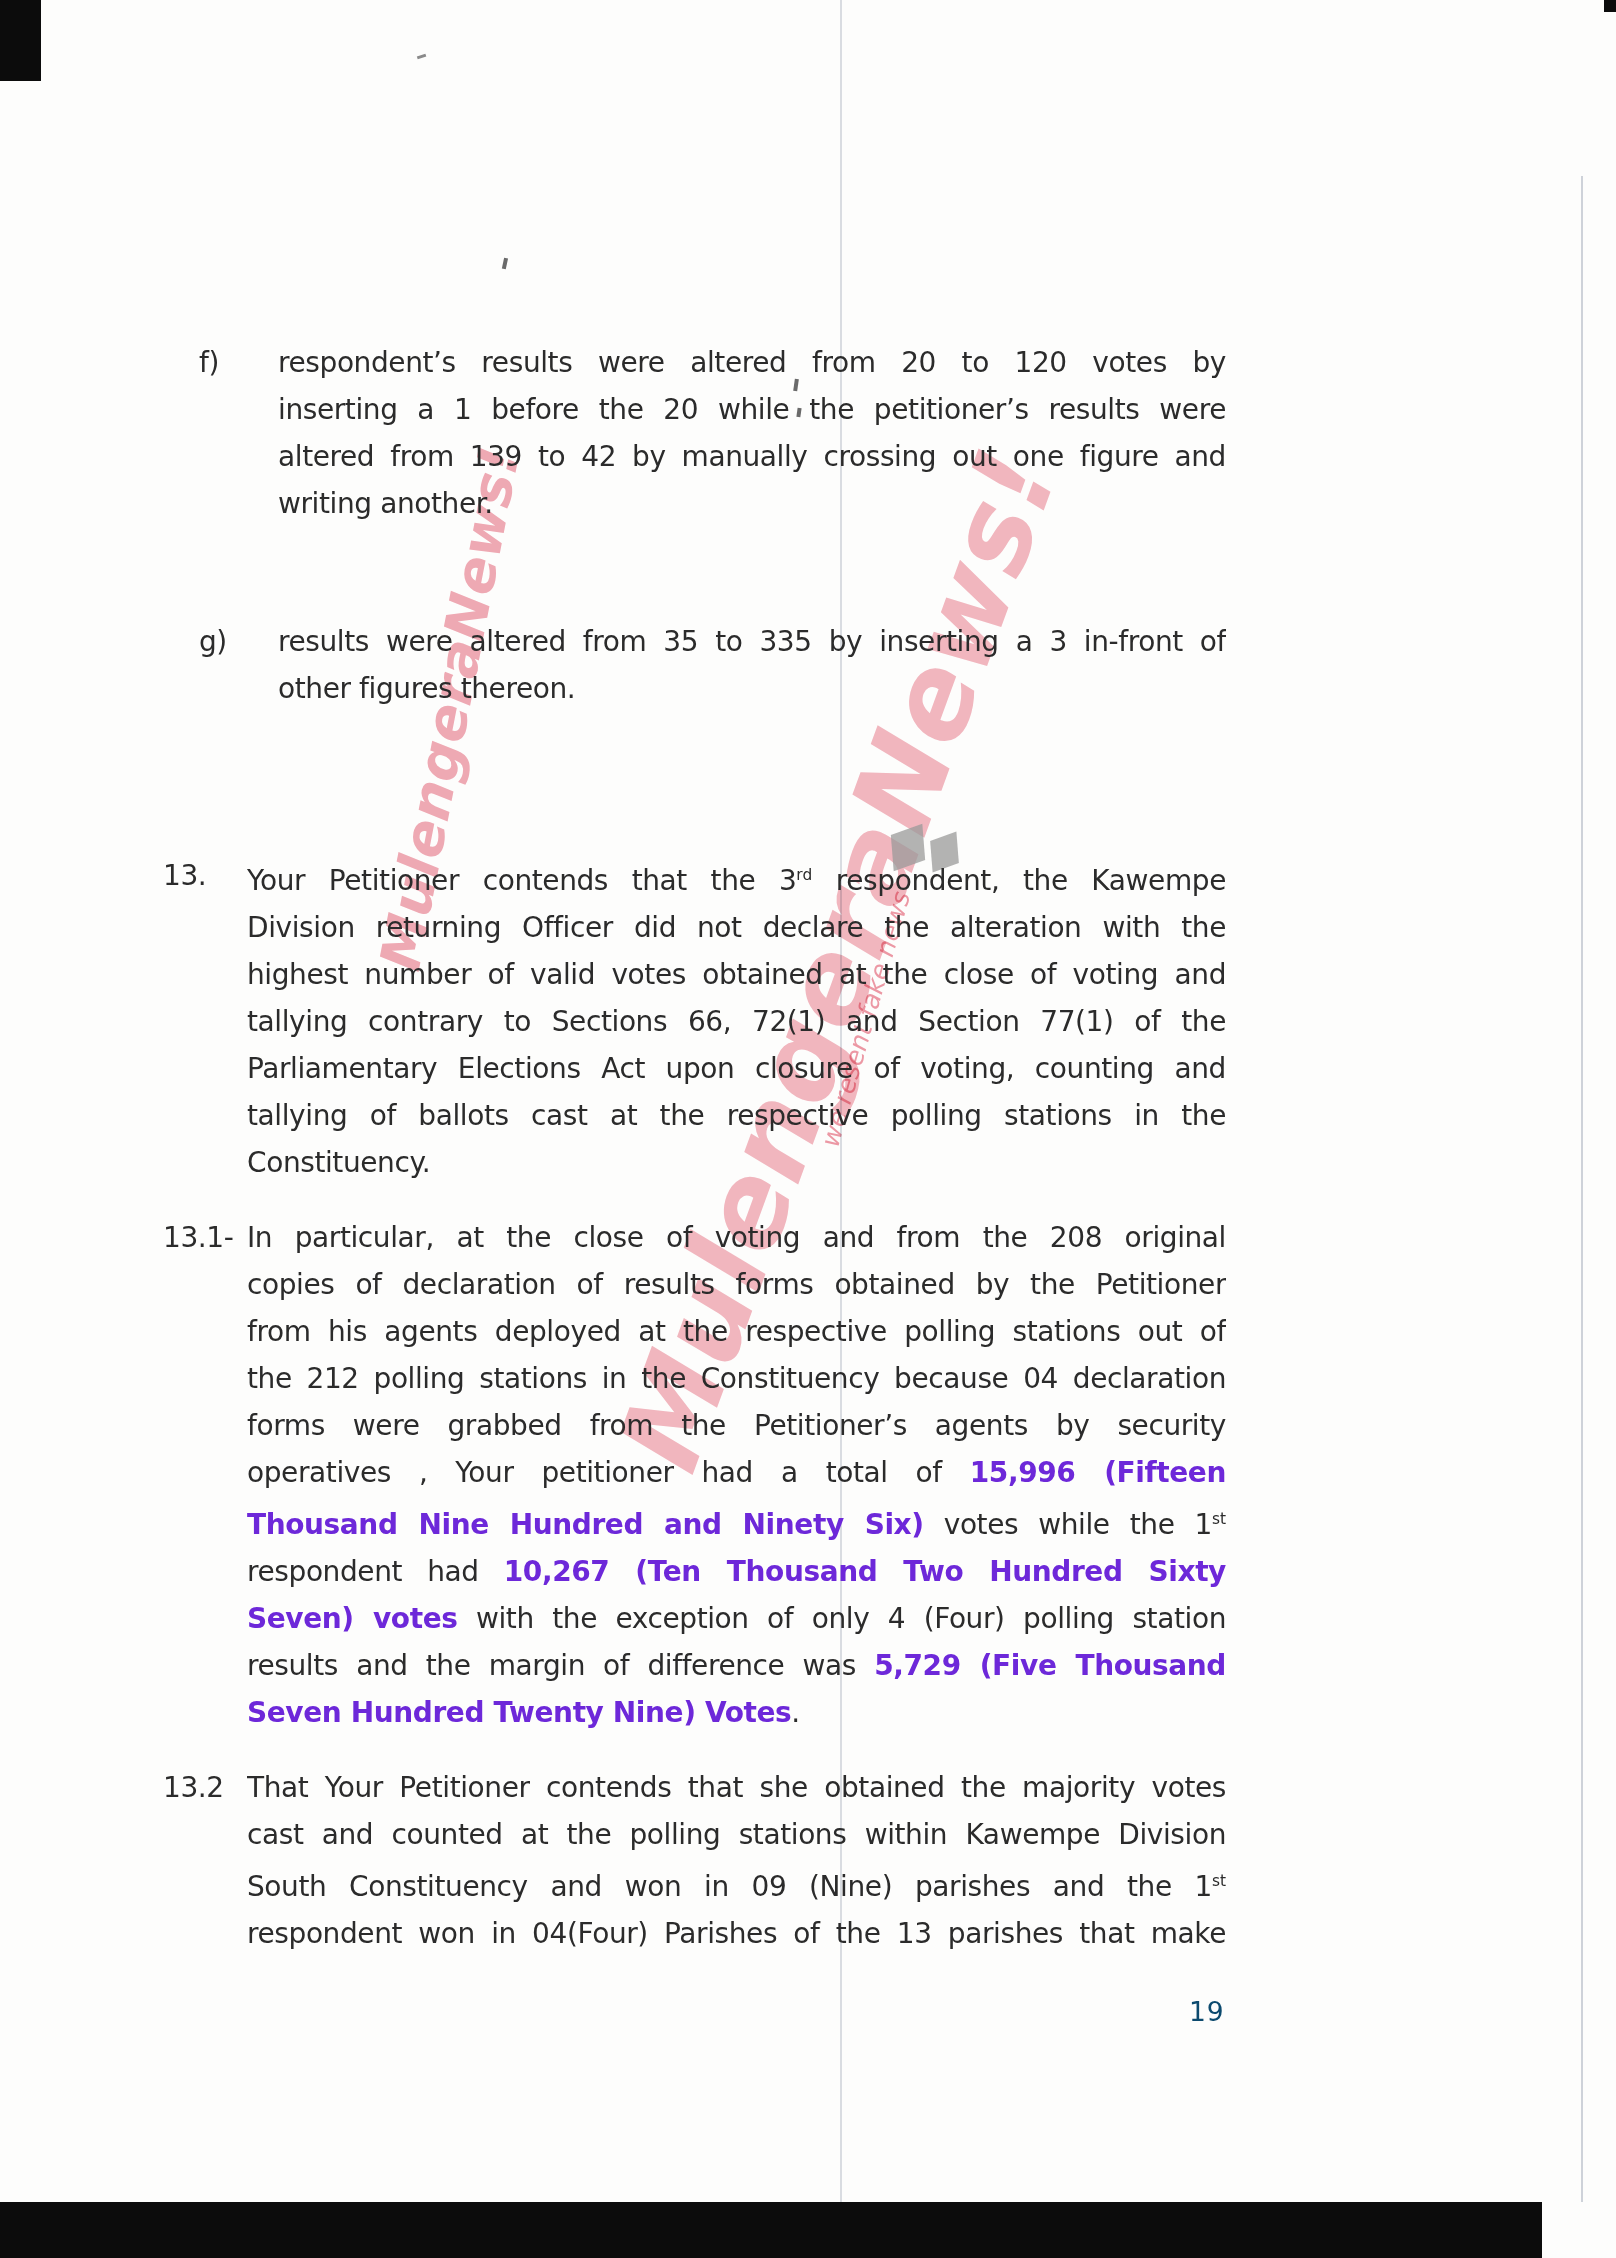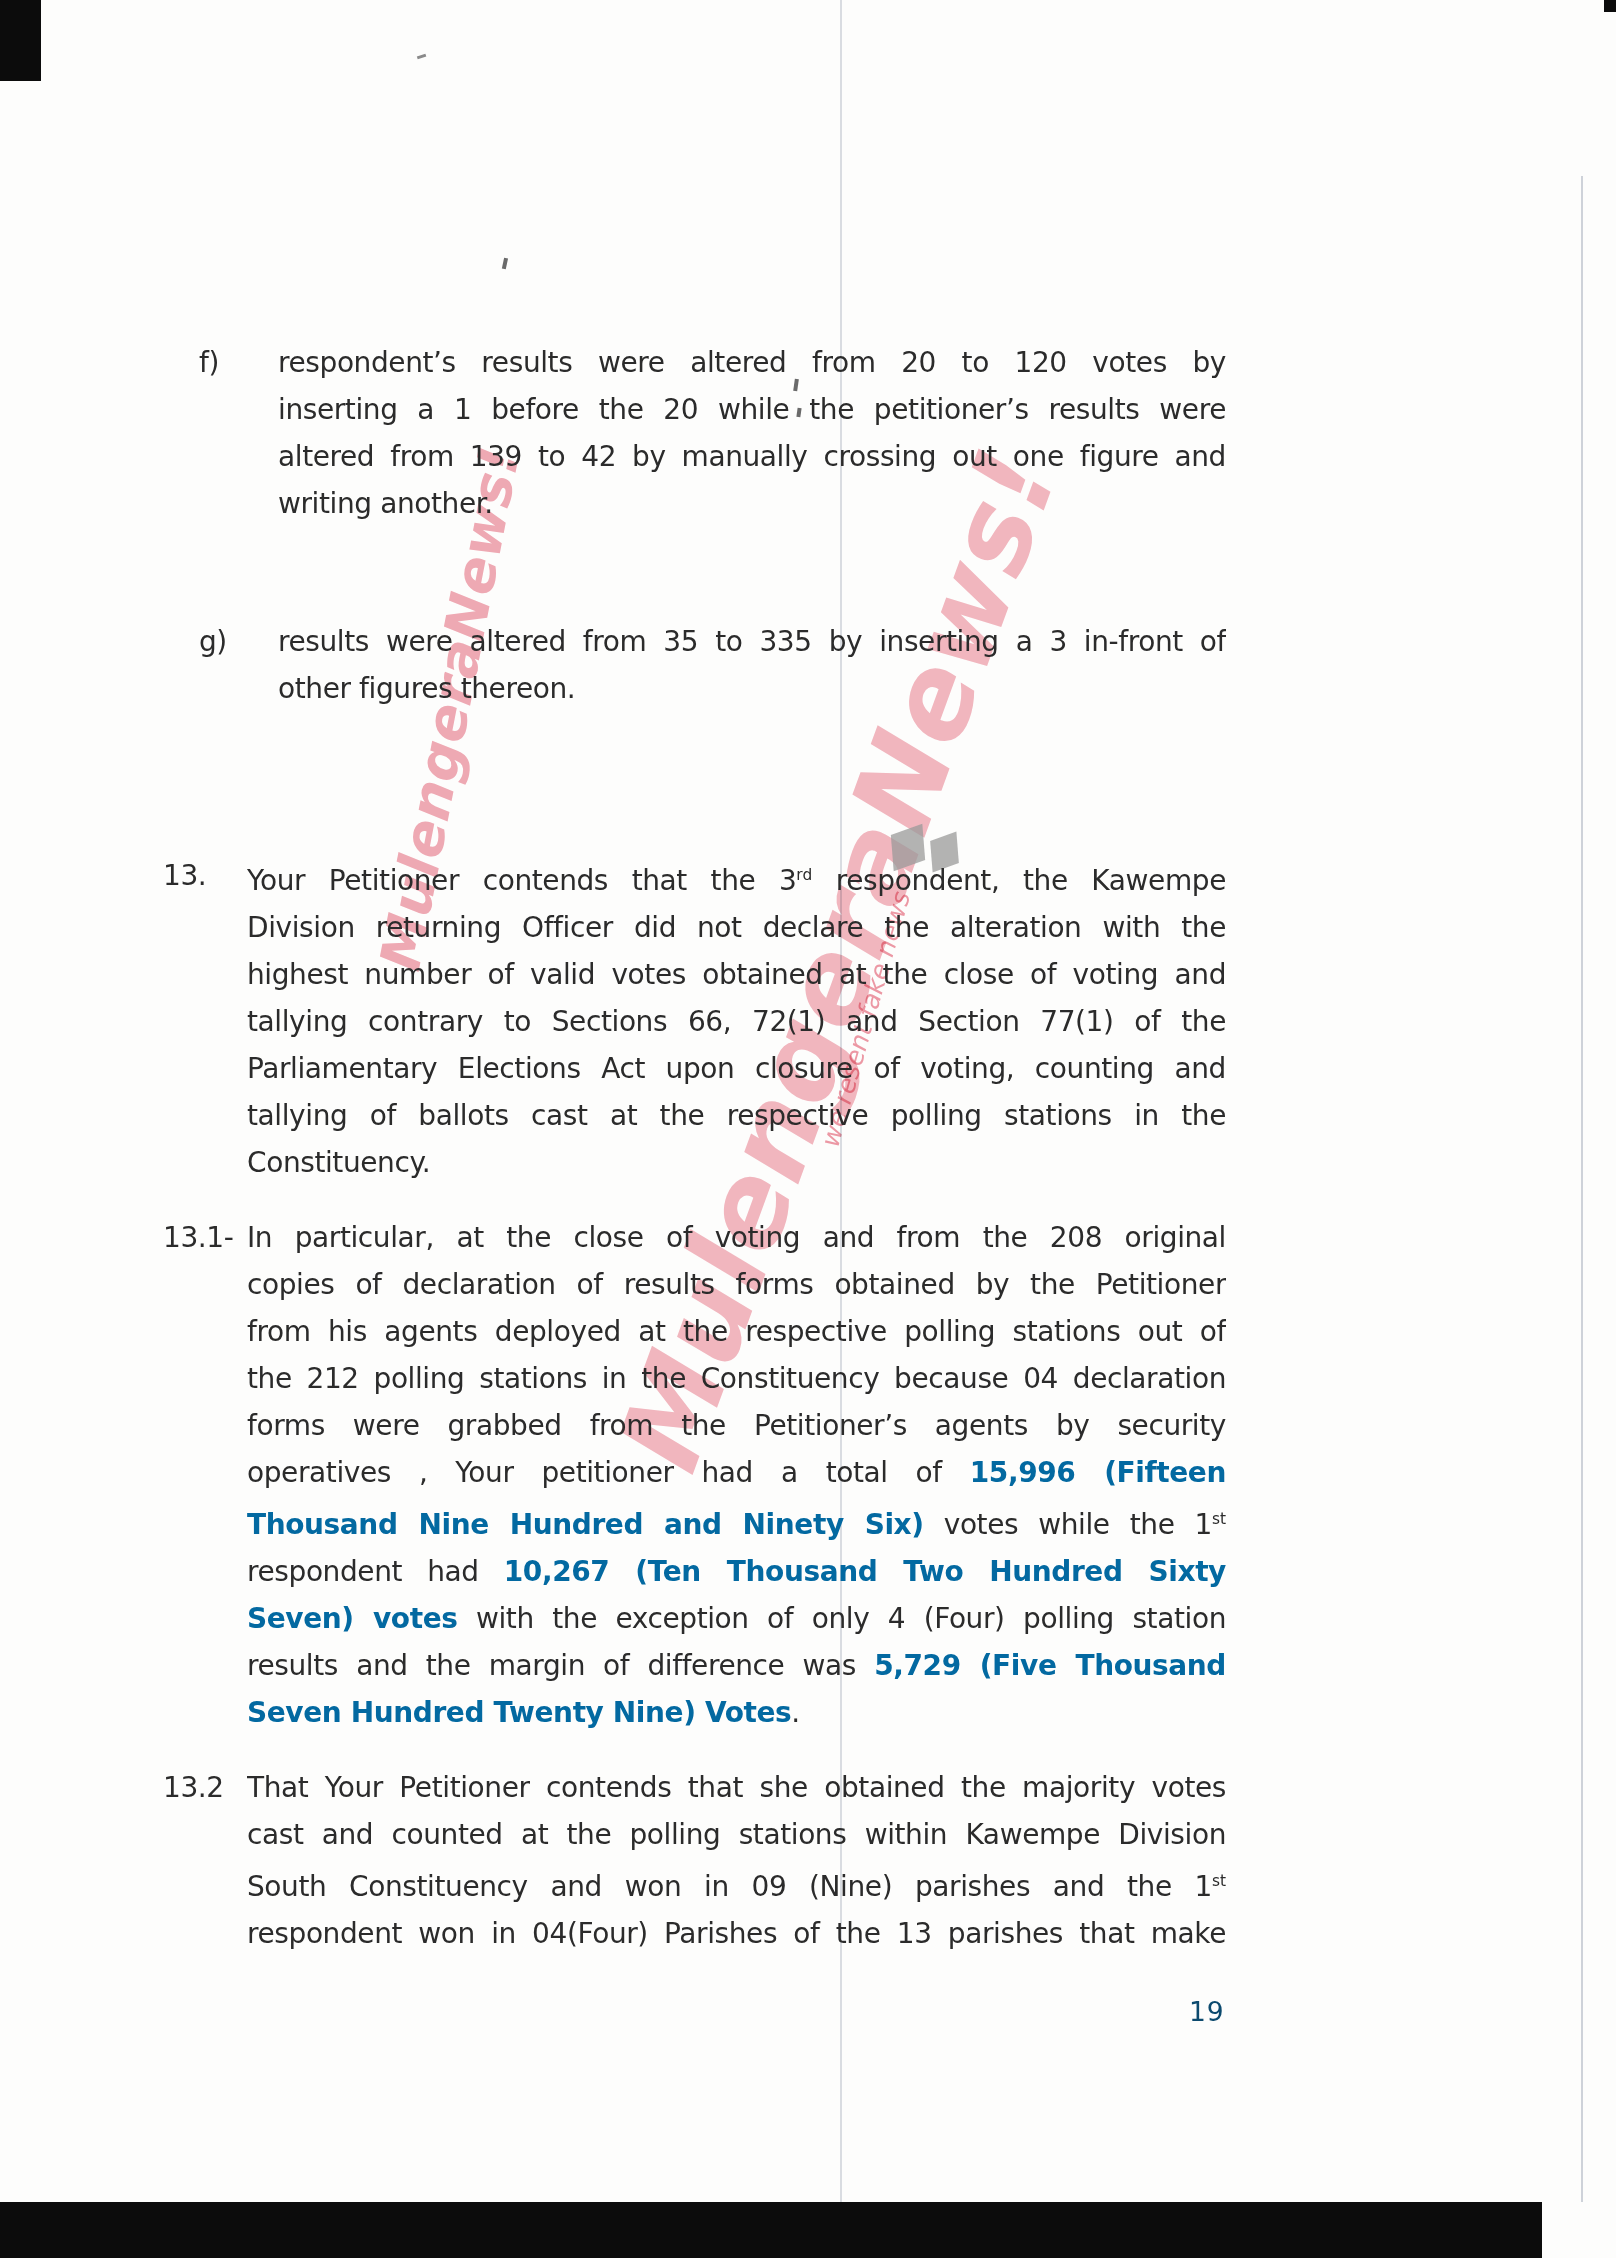--- a/index.html
+++ b/index.html
@@ -45,21 +45,21 @@
   #para-13{top:852px;}
   #para-13-1{top:1214px;}
   #para-13-2{top:1764px;}
   .line{
     white-space:nowrap;
     overflow:hidden;
     text-align:justify;
     text-align-last:justify;
   }
   .line.last{text-align-last:left;}
-  .line b{color:#0369a1;}
+  .line b{color:#6d28d9;}
   .line sup{font-size:0.55em;vertical-align:super;letter-spacing:0;}
   .page-number{position:absolute;left:1189px;top:1996px;font-size:26.5px;color:#0c4a6e;letter-spacing:0.9px;}
 </style>
 </head>
 <body>
 
 <div class="page">
 
   <div class="blk top-left-block"></div>
   <div class="blk top-right-sliver"></div>

